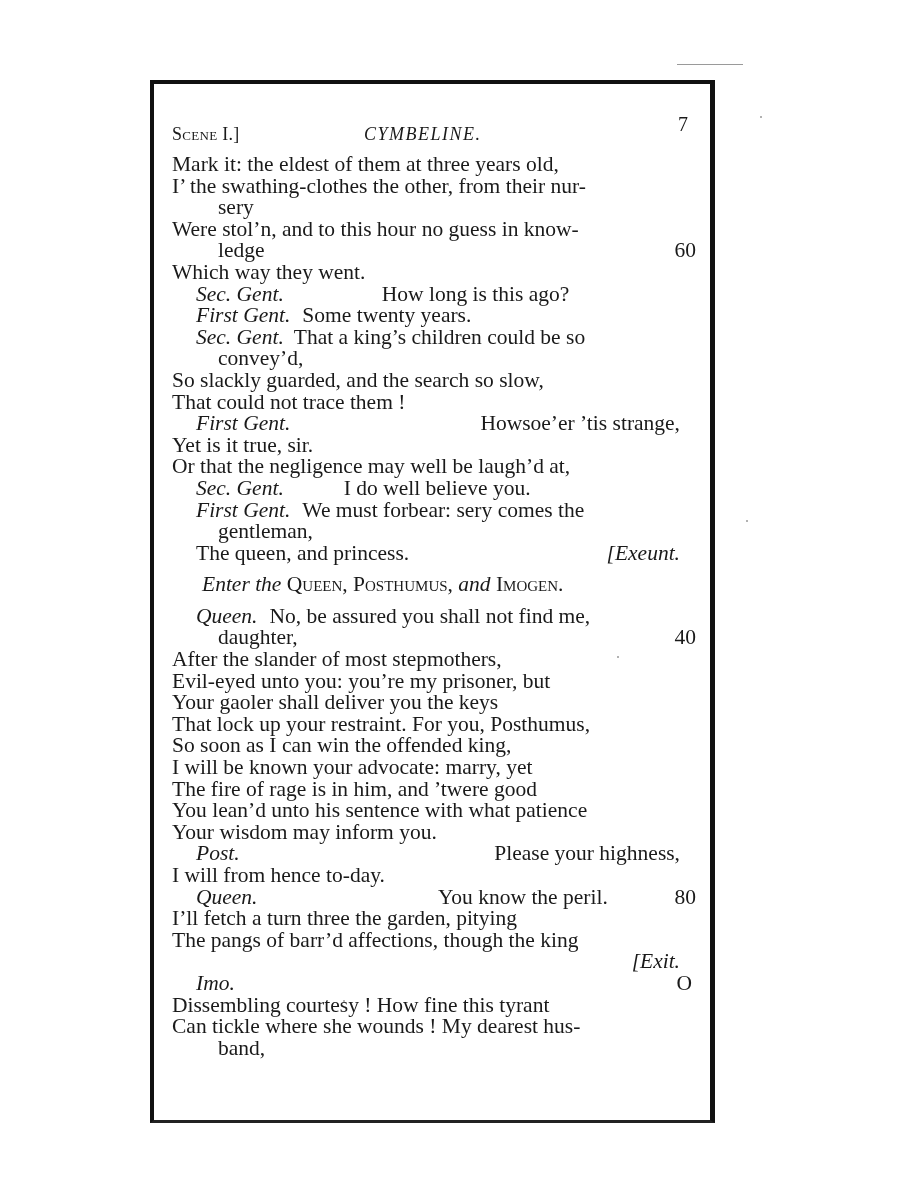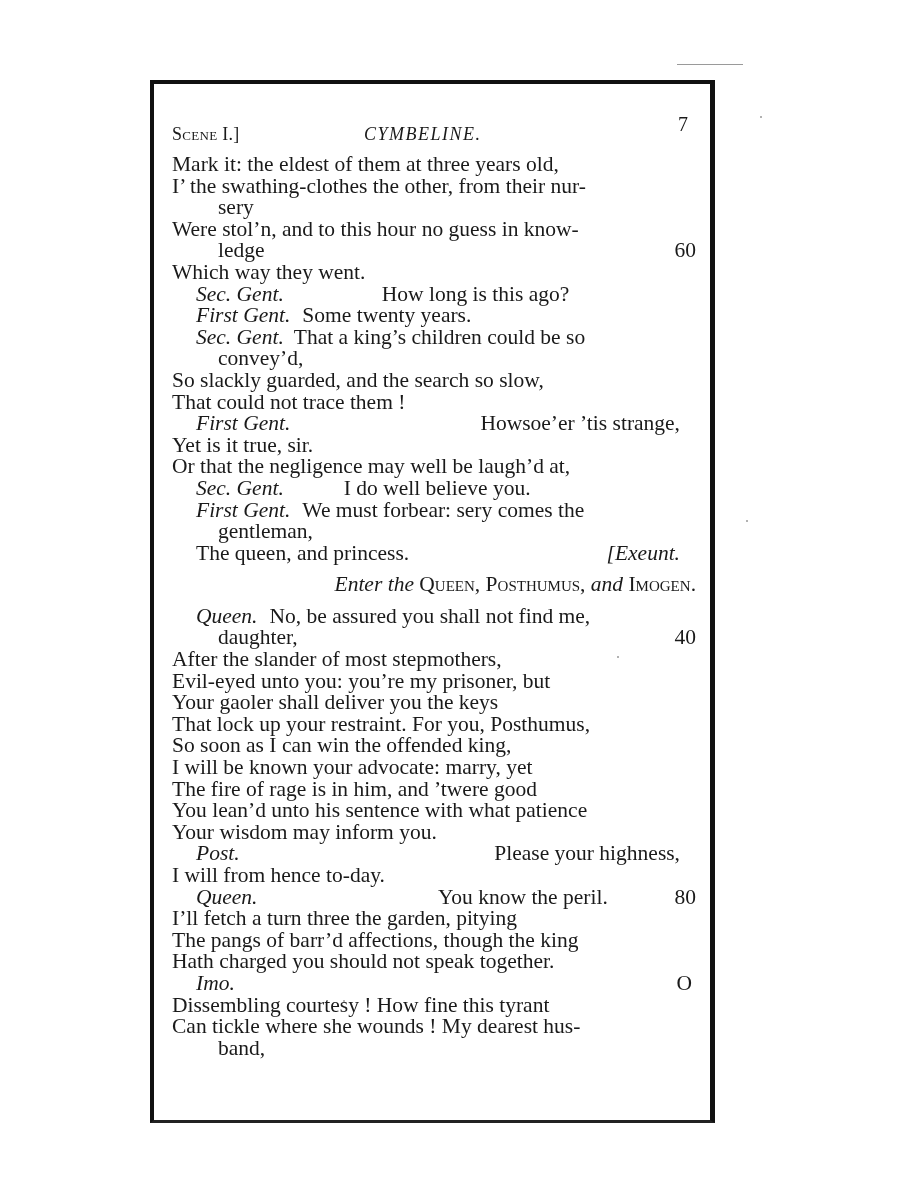--- a/index.html
+++ b/index.html
@@ -15,21 +15,21 @@
     .header .scene { position:absolute; left:0; top:10px; font-variant:small-caps; letter-spacing:0.3px; }
     .header .title { position:absolute; left:192px; top:10px; font-style:italic; letter-spacing:1.5px; }
     .header .pageno { position:absolute; right:8px; top:0px; font-size:20px; }
     .line { position:relative; white-space:nowrap; height:21.6px; }
     .ind1 { padding-left:24px; }
     .ind2 { padding-left:46px; }
     .sp { font-style:italic; }
     .num { position:absolute; right:0; top:0; }
     .right { position:absolute; right:16px; top:0; }
     .gap { height:10px; }
-    .sd { text-align:right; padding-left:30px; }
+    .sd { text-align:left; padding-left:30px; }
     .sc { font-variant:small-caps; }
     .it { font-style:italic; }
     .tab { display:inline-block; }
   </style>
 </head>
 <body>
 
 <div class="top-rule"></div>
 <div class="frame"></div>
 <div class="stray" style="left:760px;top:116px"></div>
@@ -112,22 +112,24 @@
   <div class="line ind1"><span class="sp">Post.</span><span class="right">Please your highness,</span></div>
 
   <div class="line"><span>I will from hence to-day.</span></div>
 
   <div class="line ind1"><span class="sp">Queen.</span><span style="position:absolute;left:266px;top:0">You know the peril.</span><span class="num">80</span></div>
 
   <div class="line"><span>I’ll fetch a turn three the garden, pitying</span></div>
 
   <div class="line"><span>The pangs of barr’d affections, though the king</span></div>
 
-  <div class="line"><span>Hath charged you should not speak together.</span></div>
 
+  <div class="line">
+      <span class="right it">[Exit.</span>
+    </div>
 
   <div class="line ind1"><span class="sp">Imo.</span><span class="right" style="right:4px">O</span></div>
 
   <div class="line"><span>Dissembling courtesy !  How fine this tyrant</span></div>
 
   <div class="line"><span>Can tickle where she wounds !  My dearest hus-</span></div>
 
   <div class="line ind2"><span>band,</span></div>
 </div>
 

